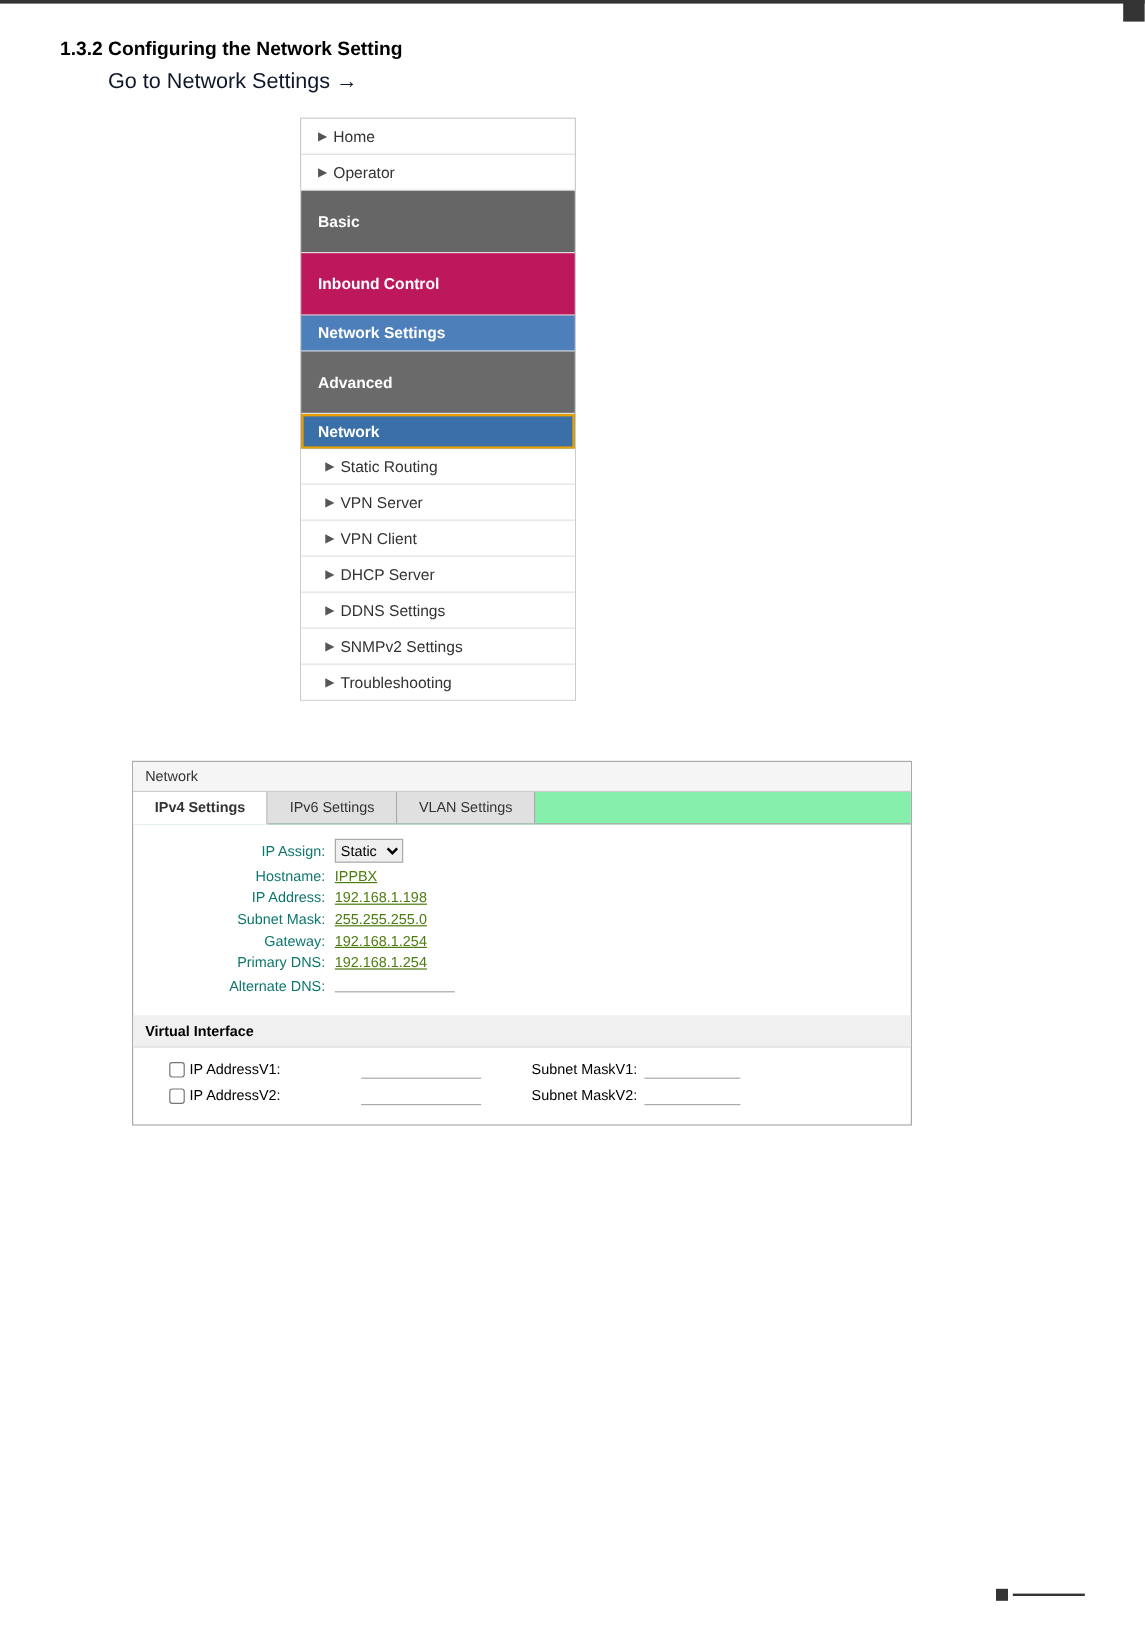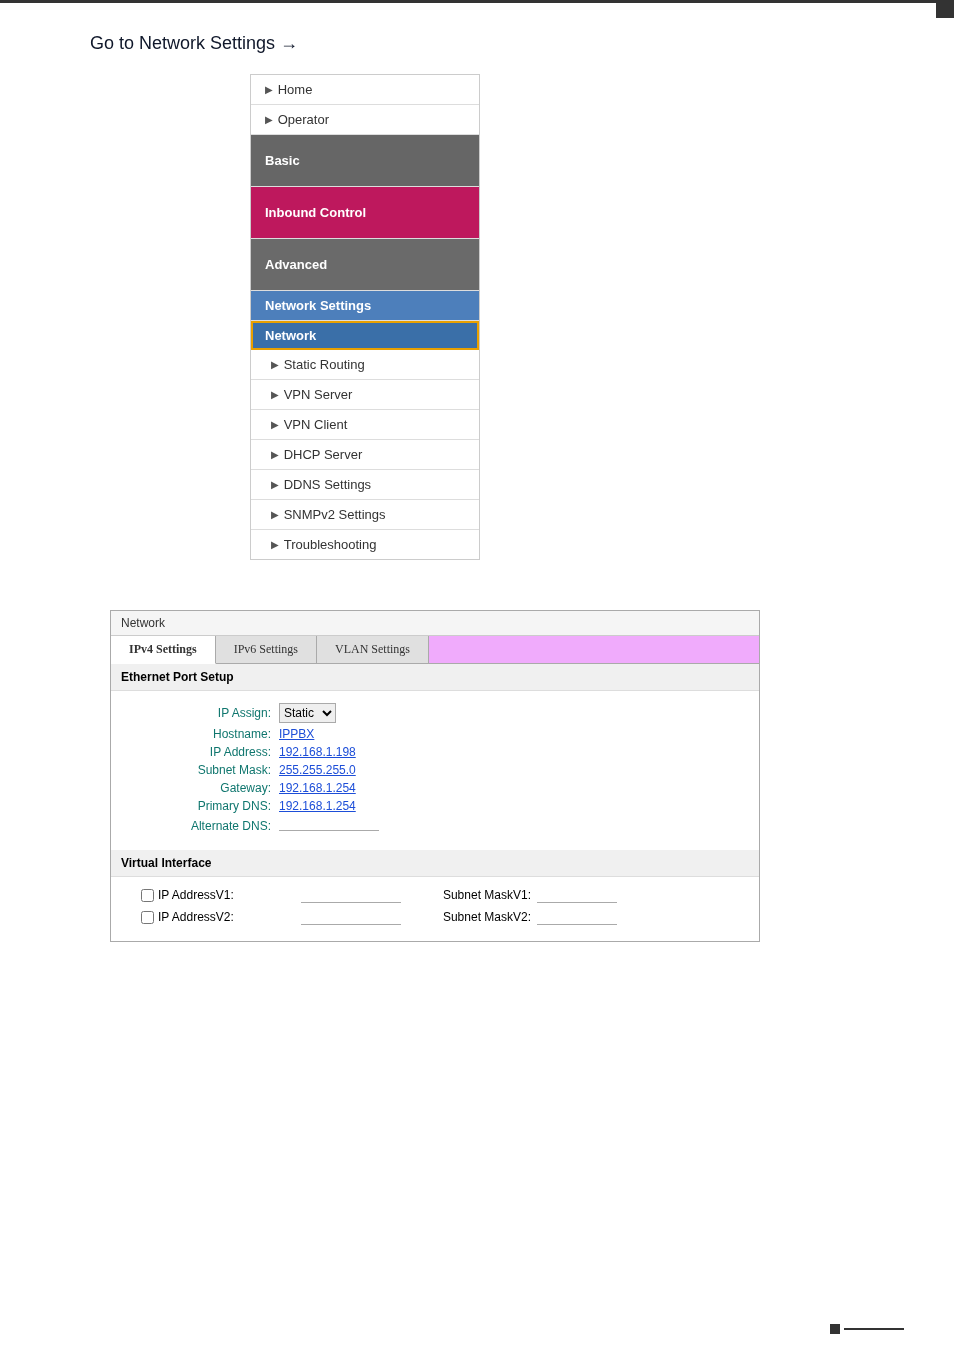--- a/index.html
+++ b/index.html
@@ -107,22 +107,21 @@
       font-size: 12px;
       color: #333;
       border-bottom: 1px solid #ccc;
       background: #f5f5f5;
     }
 
     
     .tabs-row {
       display: flex;
       border-bottom: 1px solid #aaa;
-      background: #f0abfc;
-      font-family: Liberation Serif, serif;
+      background: #86efac;
     }
     .tab {
       padding: 6px 18px;
       border-right: 1px solid #aaa;
       cursor: pointer;
       font-size: 12px;
       color: #333;
       background: #e0e0e0;
     }
     .tab.active {
@@ -155,21 +154,21 @@
       margin-right: 8px;
       font-size: 12px;
       color: #0f766e;
       flex-shrink: 0;
     }
     .form-value {
       font-size: 12px;
       color: #333;
     }
     .form-value.link {
-      color: #1d4ed8;
+      color: #4d7c0f;
       text-decoration: underline;
     }
     .form-value select {
       border: 1px solid #aaa;
       font-size: 12px;
       height: 20px;
     }
 
     
     .virtual-area {
@@ -238,20 +237,21 @@
     }
   </style>
 </head>
 <body>
 
 <div class="top-border"></div>
 <div class="top-right-square"></div>
 
 <div class="page-content">
 
+  <div class="section-heading">1.3.2 Configuring the Network Setting</div>
   <div class="section-intro">
     <span>Go to Network Settings →</span>
   </div>
 
   <div class="nav-menu">
 
     <div class="nav-item">
       <span class="tri">▶</span>
       <span>Home</span>
     </div>
@@ -262,26 +262,26 @@
     </div>
 
     <div class="nav-item section-header">
       <span>Basic</span>
     </div>
 
     <div class="nav-item section-header" style="background:#be185d;">
       <span>Inbound Control</span>
     </div>
 
+    <div class="nav-item network-settings-header">
+      <span>Network Settings</span>
+    </div>
+
     <div class="nav-item section-header" style="background:#6a6a6a;">
       <span>Advanced</span>
-    </div>
-
-    <div class="nav-item network-settings-header">
-      <span>Network Settings</span>
     </div>
 
     <div class="nav-item active-item">
       <span>Network</span>
     </div>
 
     <div class="nav-item sub-item">
       <span class="tri">▶</span>
       <span>Static Routing</span>
     </div>
@@ -320,21 +320,20 @@
 
   <div class="network-panel">
     <div class="network-panel-title">Network</div>
 
     <div class="tabs-row">
       <div class="tab active">IPv4 Settings</div>
       <div class="tab">IPv6 Settings</div>
       <div class="tab">VLAN Settings</div>
     </div>
 
-    <div class="section-label">Ethernet Port Setup</div>
 
     <div class="form-area">
 
       <div class="form-row">
         <div class="form-label">IP Assign:</div>
         <div class="form-value">
           <select>
             <option>Static</option>
             <option>DHCP</option>
           </select>

